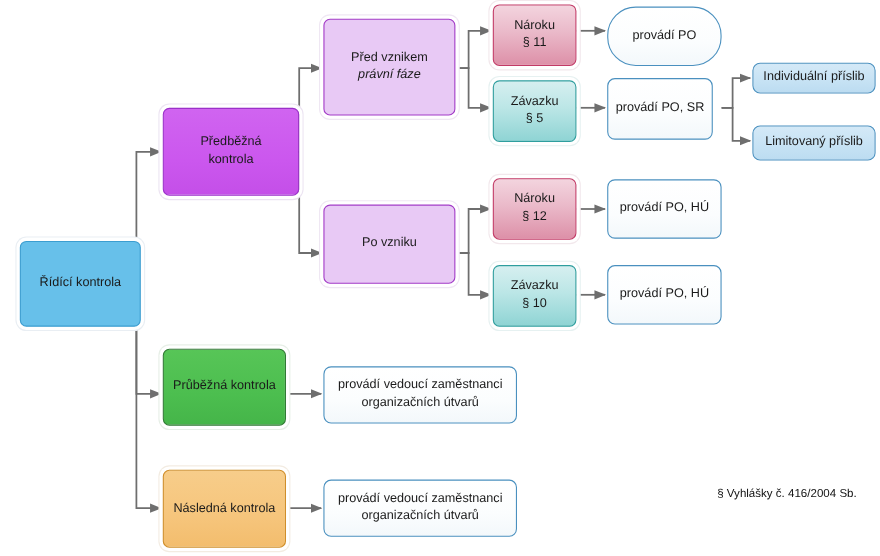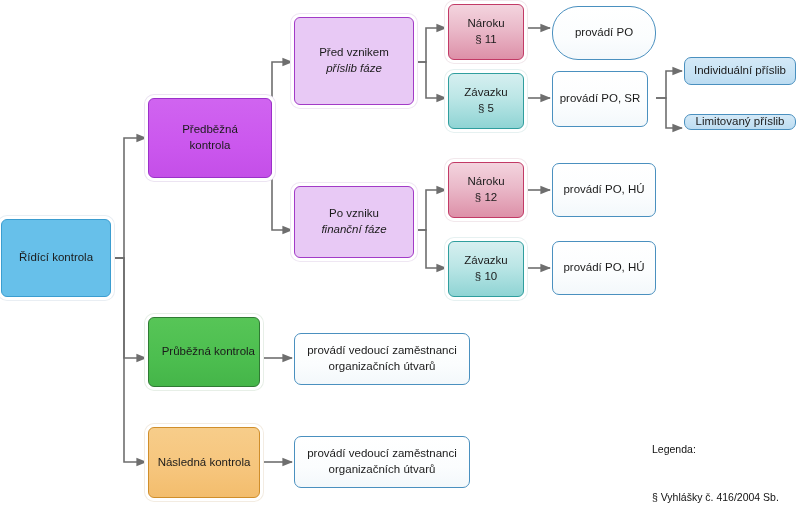--- a/index.html
+++ b/index.html
@@ -62,21 +62,20 @@
   }
   .n-teal {
     background: linear-gradient(180deg,#d6eff0 0%, #bbe6e6 45%, #8fd4d4 100%);
     border: 1px solid #2f9e9e;
     box-shadow: 0 0 0 3px #ffffff, 0 0 0 4px #e6f1f1;
   }
   .n-green {
     background: linear-gradient(180deg,#57c557 0%, #4cbe4f 60%, #45b549 100%);
     border: 1px solid #2f7a33;
     box-shadow: 0 0 0 3px #ffffff, 0 0 0 4px #e7efe7;
-    text-align: right;
   }
   .n-orange {
     background: linear-gradient(180deg,#f7cd8a 0%, #f6c57c 60%, #f3bd6d 100%);
     border: 1px solid #d08e2a;
     box-shadow: 0 0 0 3px #ffffff, 0 0 0 4px #f3ece2;
     text-align: center;
   }
   .n-white {
     background: linear-gradient(180deg,#ffffff 0%, #fbfdfe 60%, #f3f8fb 100%);
     border: 1px solid #4a90bf;
@@ -145,21 +144,21 @@
       <path d="M656,98 L666,98 L666,71 L682,71"></path>
 
       <path d="M656,98 L666,98 L666,128 L682,128"></path>
     </g>
     <g fill="none" stroke="#6e6e6e" stroke-width="1.6" marker-end="url(#arrow)">
       <path d="M262,358 L292,358"></path>
       <path d="M262,462 L292,462"></path>
     </g>
   </svg>
 
-  <div class="node n-blue" style="left:1px; top:219px; width:110px; height:78px;">
+  <div class="node n-blue" style="left:18px; top:219px; width:110px; height:78px;">
     <div class="lines">
       <div class="l1">Řídící kontrola</div>
     </div>
   </div>
 
   <div class="node n-magenta" style="left:148px; top:98px; width:124px; height:80px;">
     <div class="lines">
       <div class="l1">Předběžná</div>
       <div class="l2">kontrola</div>
     </div>
@@ -173,28 +172,27 @@
 
   <div class="node n-orange" style="left:148px; top:427px; width:112px; height:71px;">
     <div class="lines">
       <div class="l1">Následná kontrola</div>
     </div>
   </div>
 
   <div class="node n-lavender" style="left:294px; top:17px; width:120px; height:88px;">
     <div class="lines">
       <div class="l1">Před vznikem</div>
-      <div class="l2 ital">příslib fáze</div>
+      <div class="l2 ital">právní fáze</div>
     </div>
   </div>
 
   <div class="node n-lavender" style="left:294px; top:186px; width:120px; height:72px;">
     <div class="lines">
       <div class="l1">Po vzniku</div>
-      <div class="l2 ital">finanční fáze</div>
     </div>
   </div>
 
   <div class="node n-pink" style="left:448px; top:4px; width:76px; height:56px;">
     <div class="lines">
       <div class="l1">Nároku</div>
       <div class="l2">§ 11</div>
     </div>
   </div>
 
@@ -242,41 +240,40 @@
       <div class="l1">provádí PO, HÚ</div>
     </div>
   </div>
 
   <div class="node n-ltblue" style="left:684px; top:57px; width:112px; height:28px;">
     <div class="lines">
       <div class="l1">Individuální příslib</div>
     </div>
   </div>
 
-  <div class="node n-ltblue" style="left:684px; top:114px; width:112px; height:16px;">
+  <div class="node n-ltblue" style="left:684px; top:114px; width:112px; height:32px;">
     <div class="lines">
       <div class="l1">Limitovaný příslib</div>
     </div>
   </div>
 
   <div class="node n-white" style="left:294px; top:333px; width:176px; height:52px;">
     <div class="lines">
       <div class="l1">provádí vedoucí zaměstnanci</div>
       <div class="l2">organizačních útvarů</div>
     </div>
   </div>
 
   <div class="node n-white" style="left:294px; top:436px; width:176px; height:52px;">
     <div class="lines">
       <div class="l1">provádí vedoucí zaměstnanci</div>
       <div class="l2">organizačních útvarů</div>
     </div>
   </div>
 
   <div id="legend" style="left:652px; top:410px;">
-    <div>Legenda:</div>
     <div>§ Vyhlášky č. 416/2004 Sb.</div>
     
     
     
   </div>
 
 </div>
 
 </body></html>

